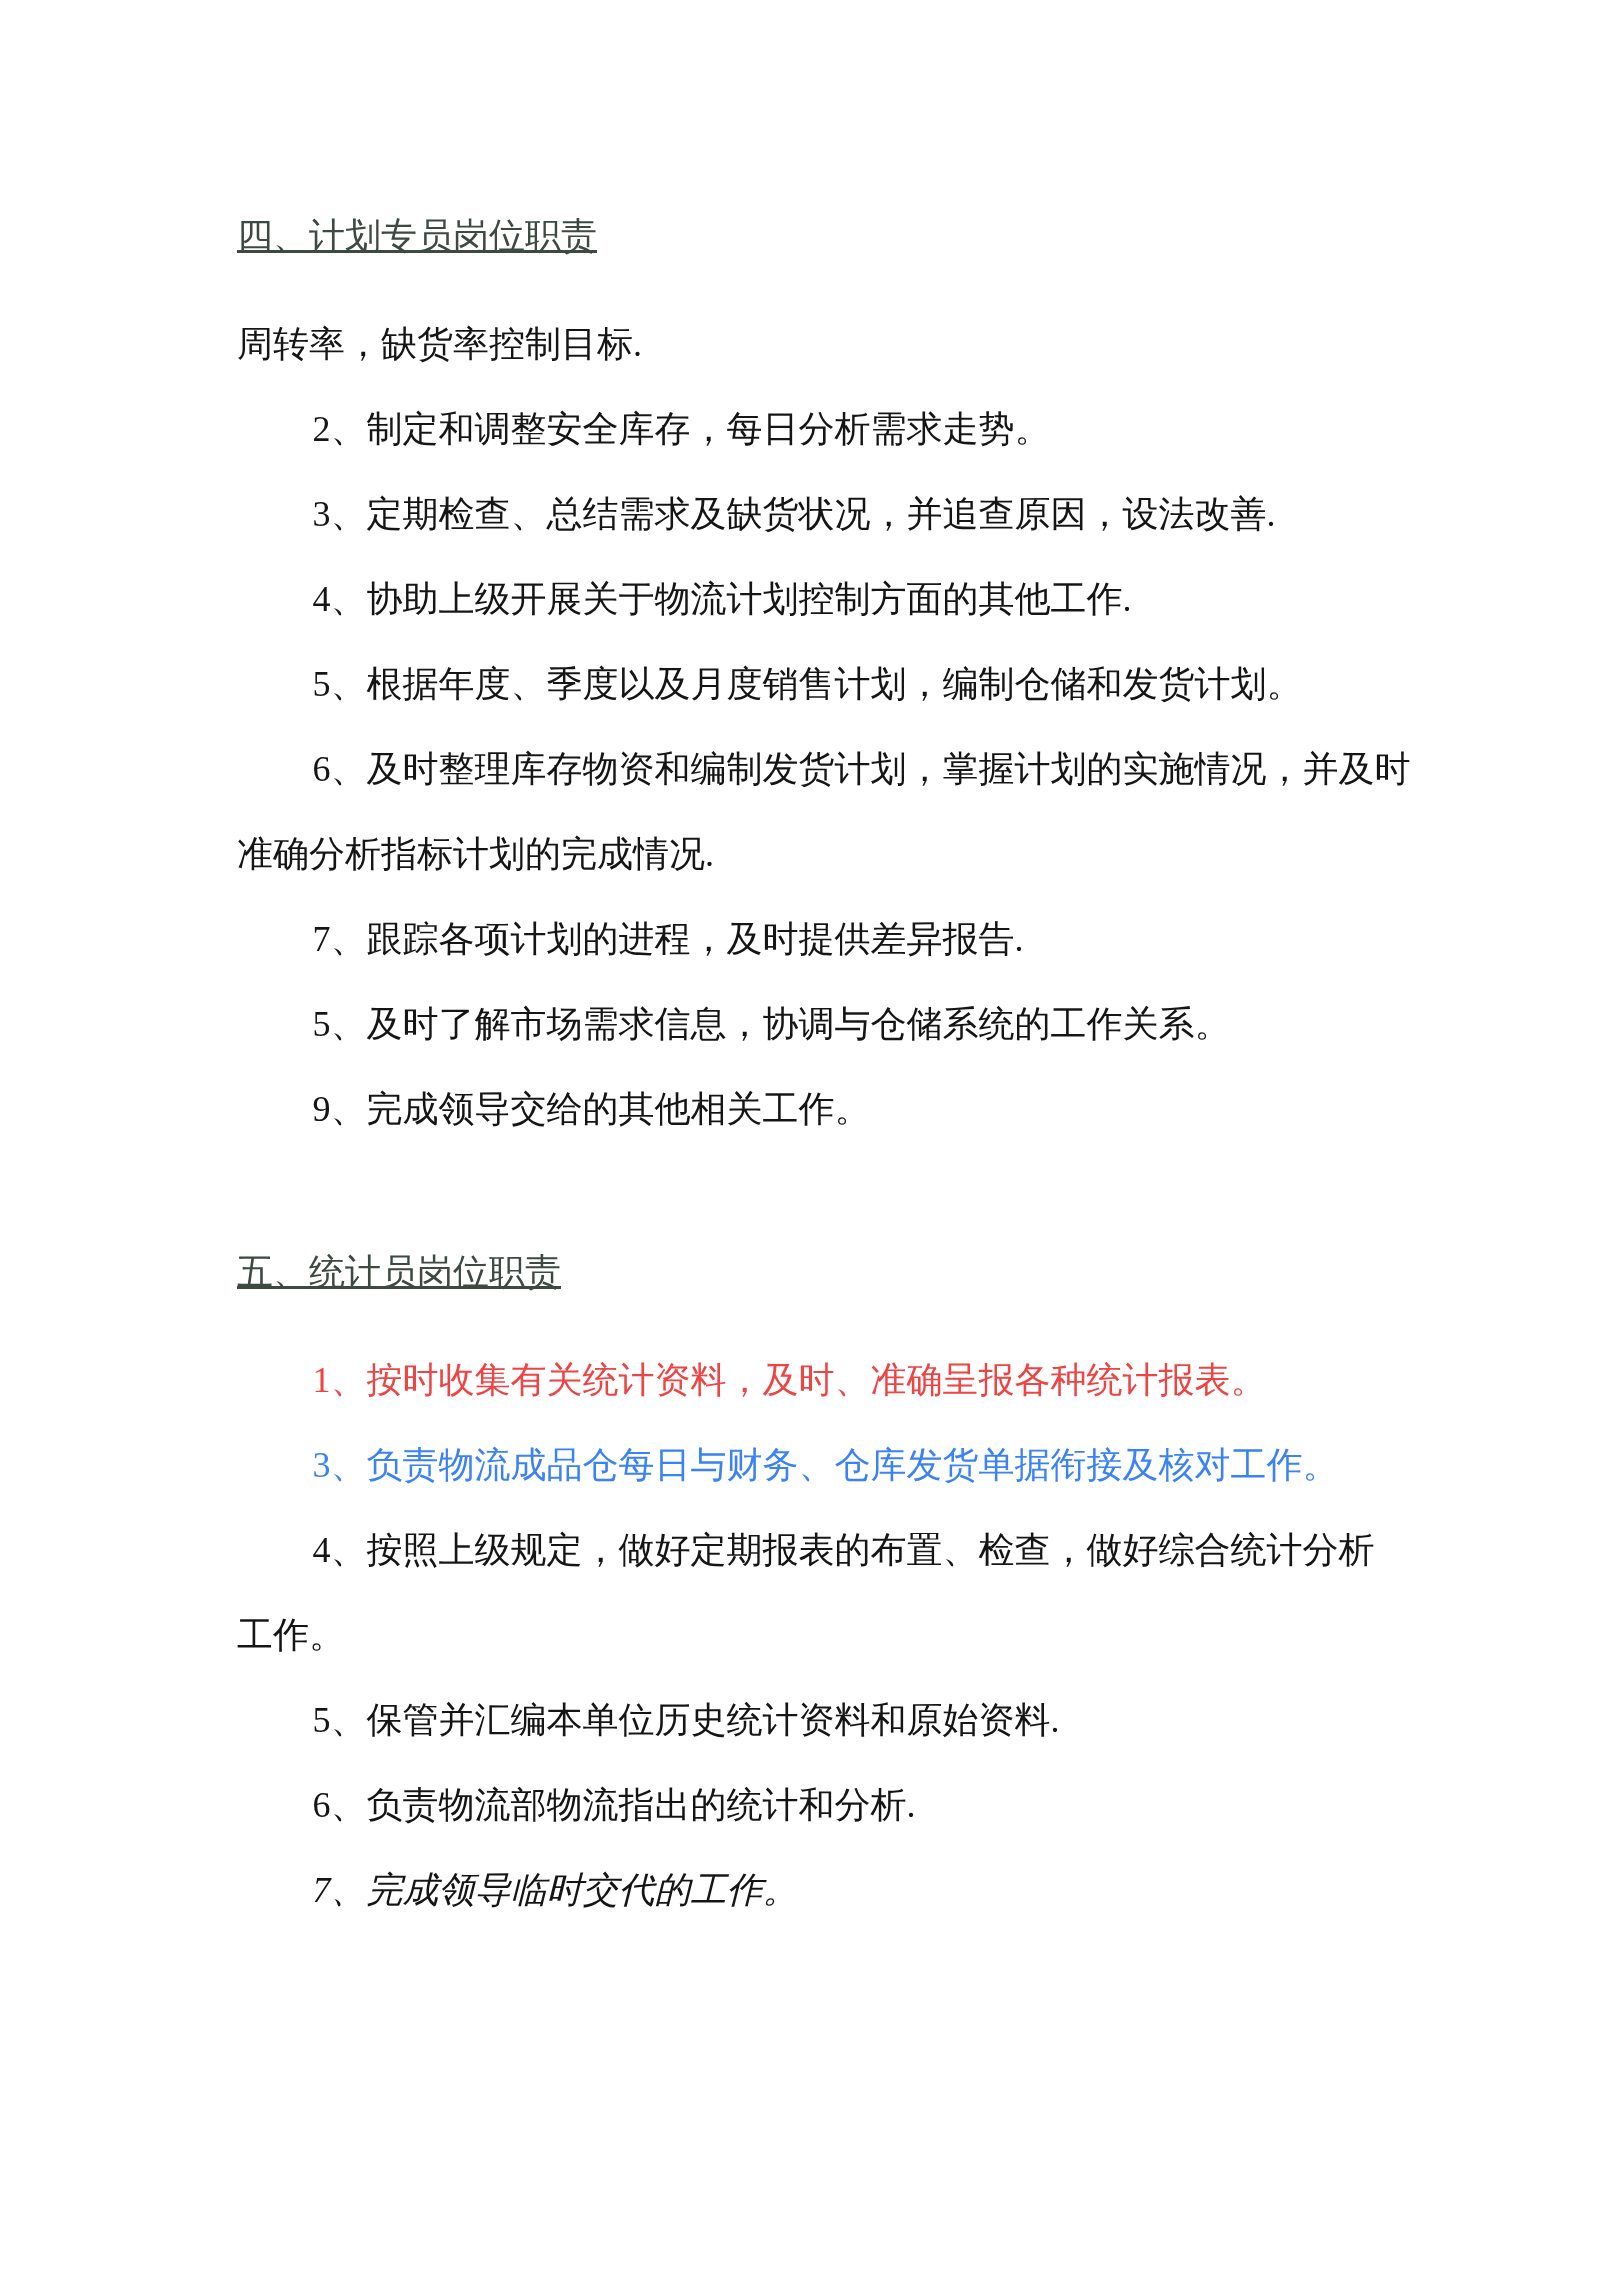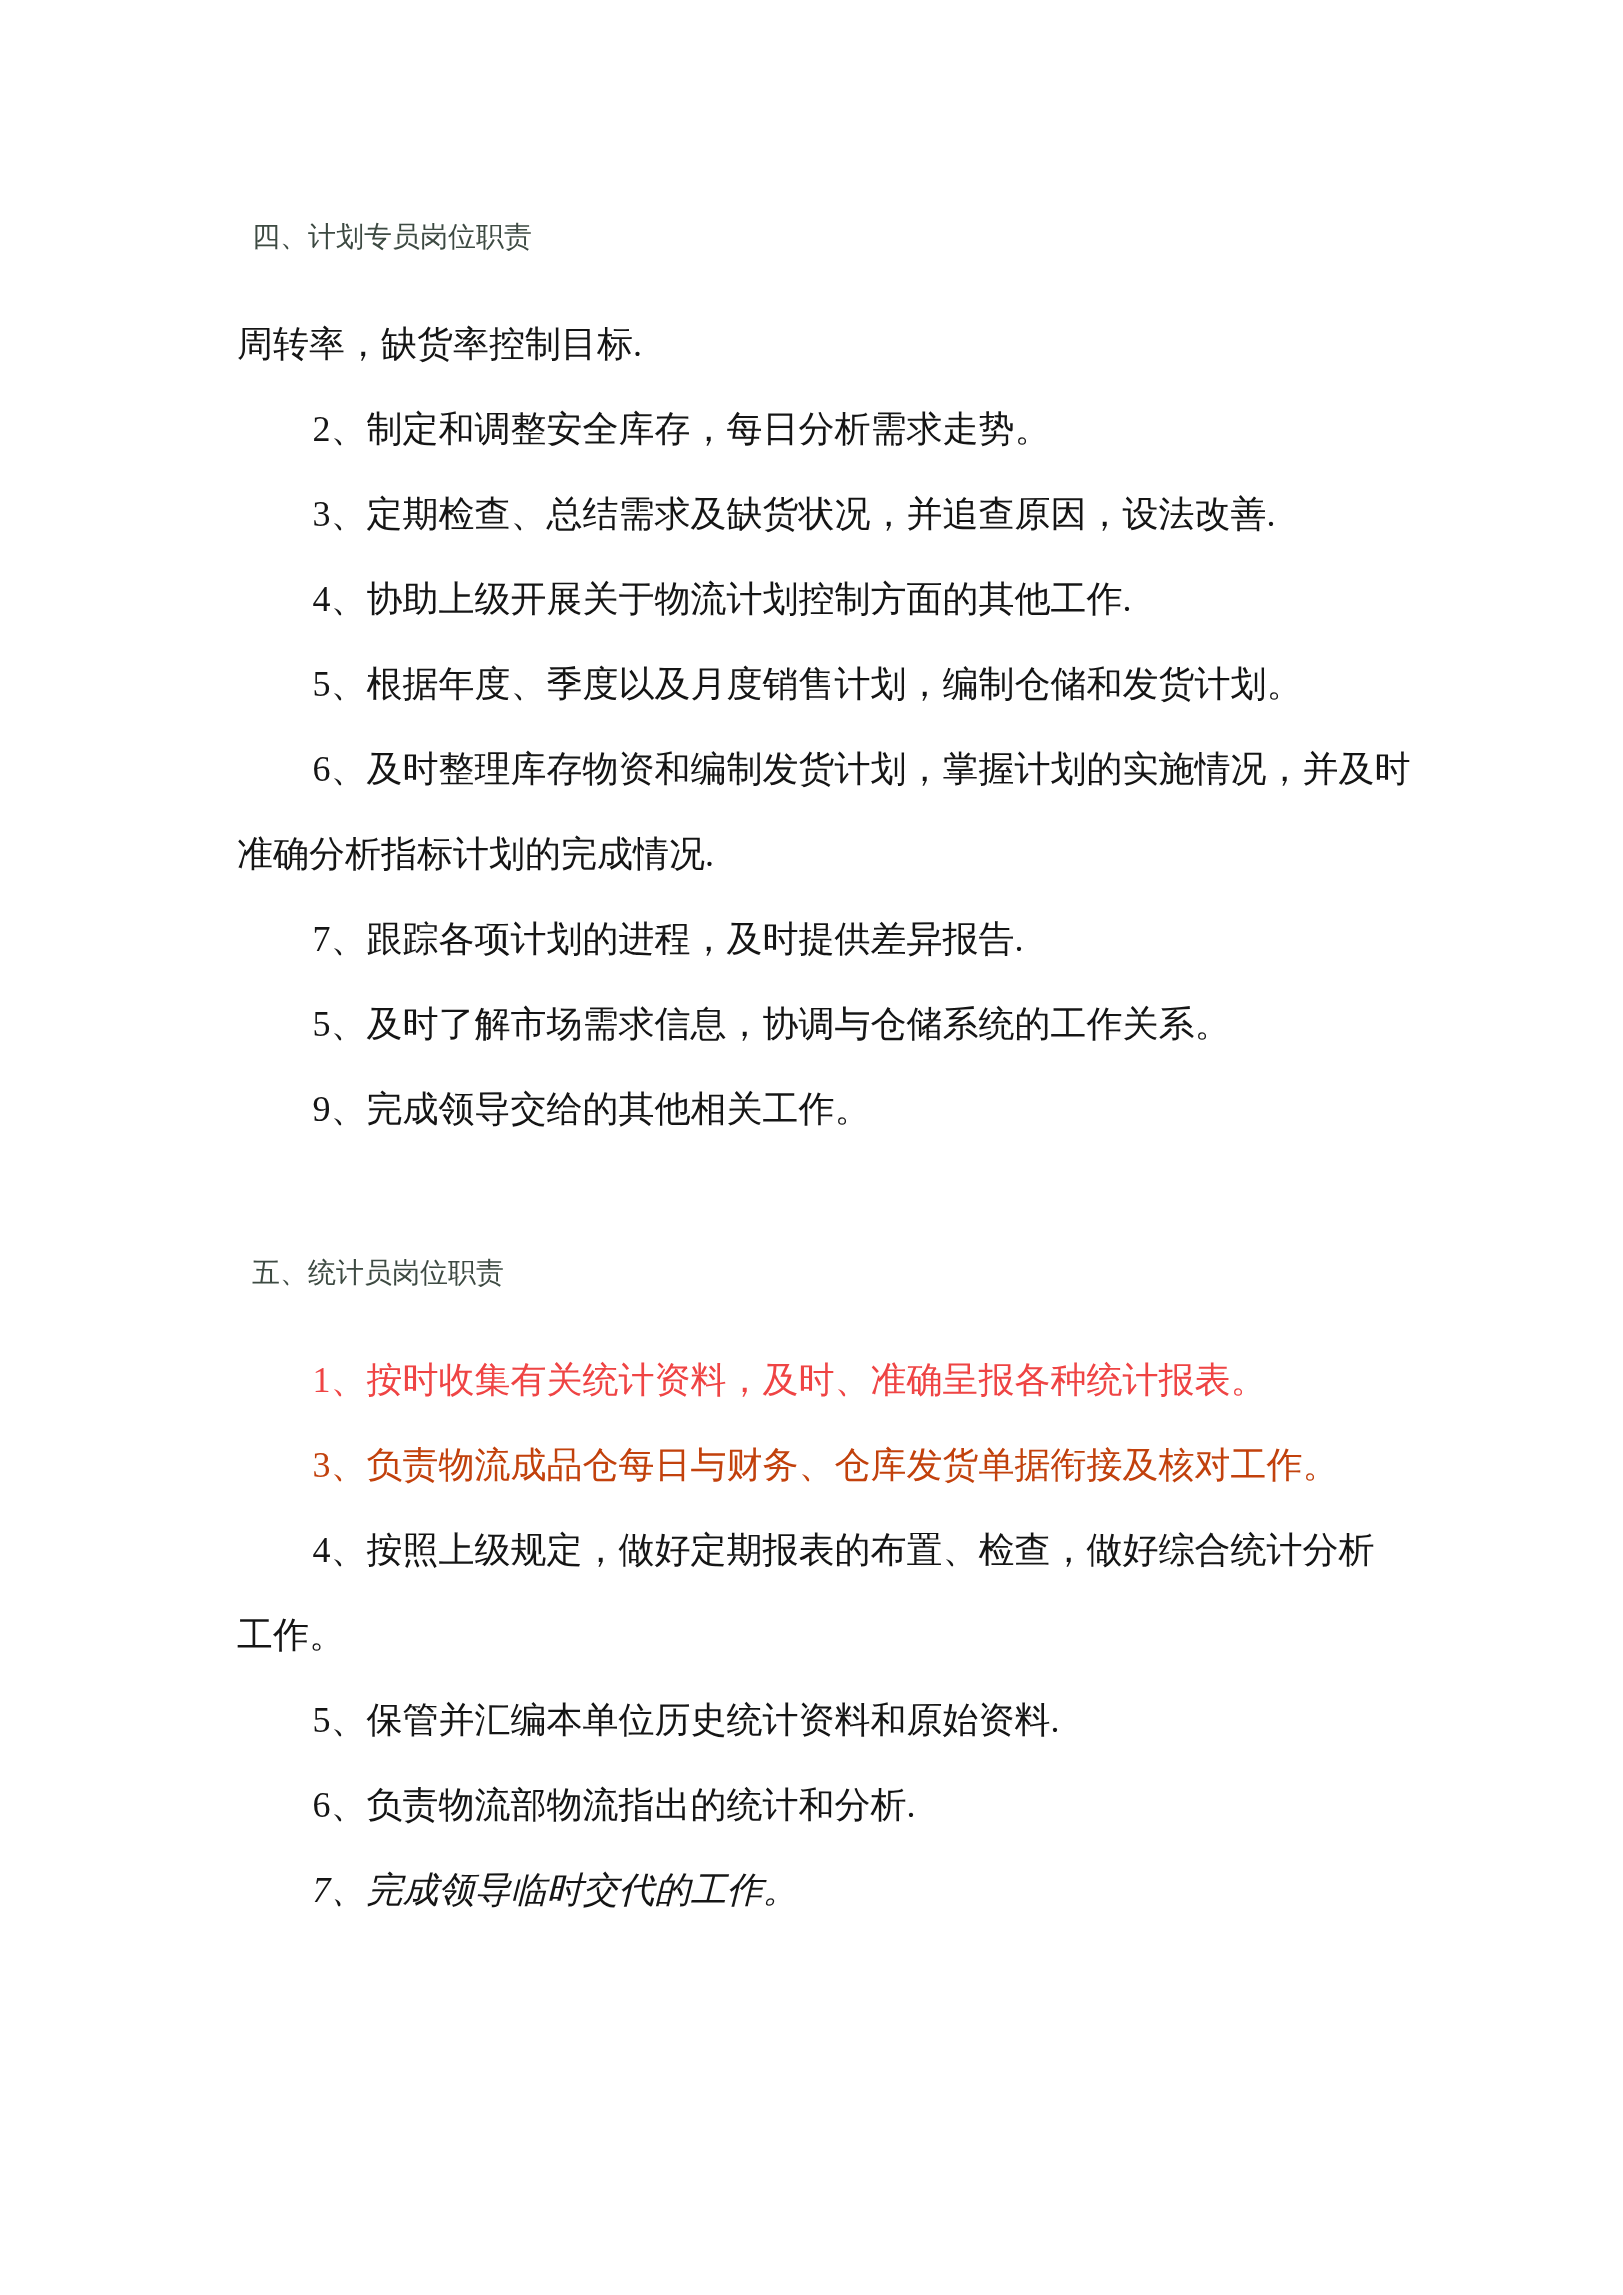--- a/index.html
+++ b/index.html
@@ -18,25 +18,26 @@
     box-sizing: border-box;
     width: 1623px;
     height: 2295px;
     padding: 194px 0 0 237px;
     background: #ffffff;
   }
   .doc-section {
     width: 1186px;
   }
   .heading {
-    font-size: 28px;
+    font-size: 36px;
     line-height: 85px;
     font-weight: 400;
-    margin: 0 0 23px 15px;
+    margin: 0 0 23px 0;
     white-space: nowrap;
+    text-decoration: underline;
   }
   .doc-section + .doc-section .heading {
     margin-top: 78px;
   }
   .line {
     font-size: 36px;
     line-height: 85px;
     margin: 0;
     white-space: nowrap;
   }
@@ -57,21 +58,21 @@
       <p class="line first" style="color: rgb(21, 21, 21);">5、根据年度、季度以及月度销售计划，编制仓储和发货计划。</p>
       <p class="line first" style="color: rgb(21, 21, 21);">6、及时整理库存物资和编制发货计划，掌握计划的实施情况，并及时</p>
       <p class="line" style="color: rgb(21, 21, 21);">准确分析指标计划的完成情况.</p>
       <p class="line first" style="color: rgb(21, 21, 21);">7、跟踪各项计划的进程，及时提供差异报告.</p>
       <p class="line first" style="color: rgb(21, 21, 21);">5、及时了解市场需求信息，协调与仓储系统的工作关系。</p>
       <p class="line first" style="color: rgb(21, 21, 21);">9、完成领导交给的其他相关工作。</p>
     </section>
     <section class="doc-section">
       <h2 class="heading" style="color: rgb(61, 74, 66);">五、统计员岗位职责</h2>
       <p class="line first" style="color: #ef4444;">1、按时收集有关统计资料，及时、准确呈报各种统计报表。</p>
-      <p class="line first" style="color: #c2410c;">3、负责物流成品仓每日与财务、仓库发货单据衔接及核对工作。</p>
+      <p class="line first" style="color: #3b82f6;">3、负责物流成品仓每日与财务、仓库发货单据衔接及核对工作。</p>
       <p class="line first" style="color: rgb(21, 21, 21);">4、按照上级规定，做好定期报表的布置、检查，做好综合统计分析</p>
       <p class="line" style="color: rgb(21, 21, 21);">工作。</p>
       <p class="line first" style="color: rgb(21, 21, 21);">5、保管并汇编本单位历史统计资料和原始资料.</p>
       <p class="line first" style="color: rgb(21, 21, 21);">6、负责物流部物流指出的统计和分析.</p>
       <p class="line first" style="color: rgb(21, 21, 21); font-style: italic;">7、完成领导临时交代的工作。</p>
     </section>
   </div>
 
 
 </body></html>

